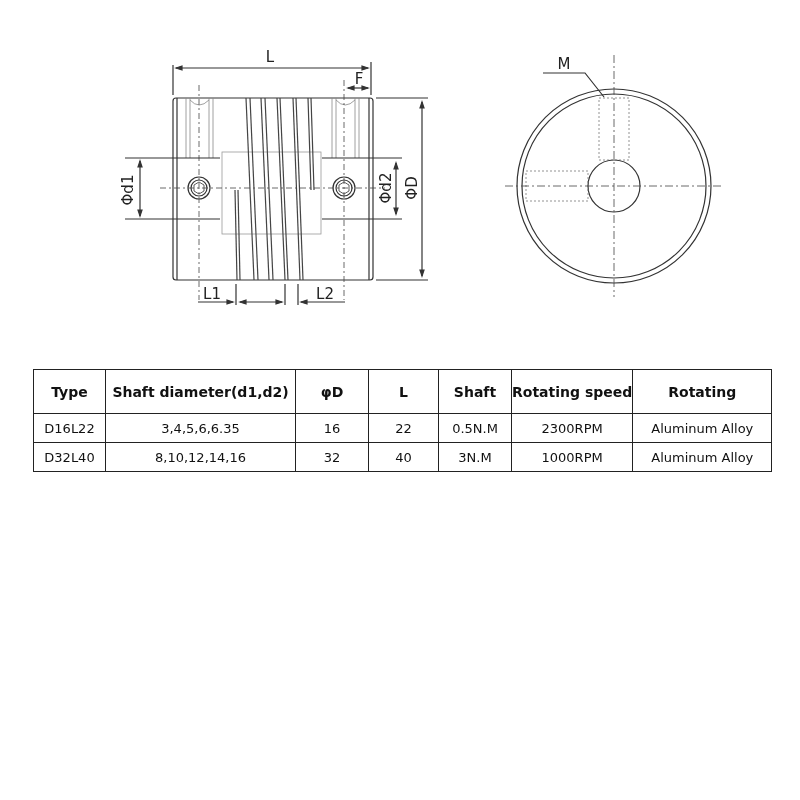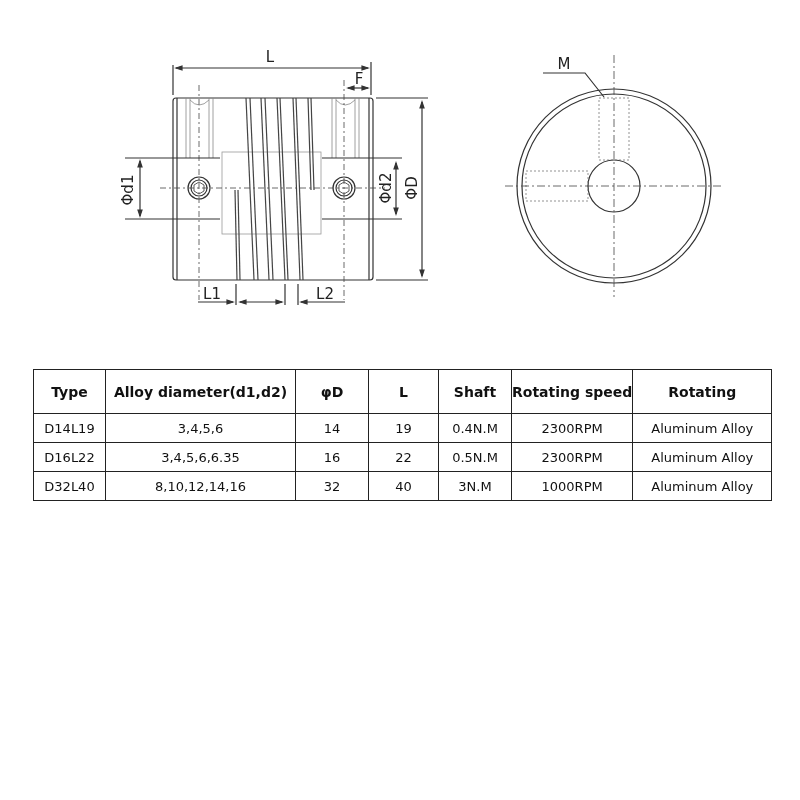--- a/index.html
+++ b/index.html
@@ -127,38 +127,29 @@
       <col style="width:190px">
       <col style="width:73px">
       <col style="width:70px">
       <col style="width:73px">
       <col style="width:115px">
       <col style="width:139px">
   </colgroup>
   <thead>
     <tr>
       <th>Type</th>
-      <th>Alloy diameter(d1,d2)</th>
+      <th>Shaft diameter(d1,d2)</th>
       <th>φD</th>
       <th>L</th>
       <th>Shaft</th>
       <th>Rotating speed</th>
       <th>Rotating</th>
     </tr>
   </thead>
   <tbody>
-    <tr>
-      <td>D14L19</td>
-      <td>3,4,5,6</td>
-      <td>14</td>
-      <td>19</td>
-      <td>0.4N.M</td>
-      <td>2300RPM</td>
-      <td>Aluminum Alloy</td>
-    </tr>
     <tr>
       <td>D16L22</td>
       <td>3,4,5,6,6.35</td>
       <td>16</td>
       <td>22</td>
       <td>0.5N.M</td>
       <td>2300RPM</td>
       <td>Aluminum Alloy</td>
     </tr>
     <tr>

